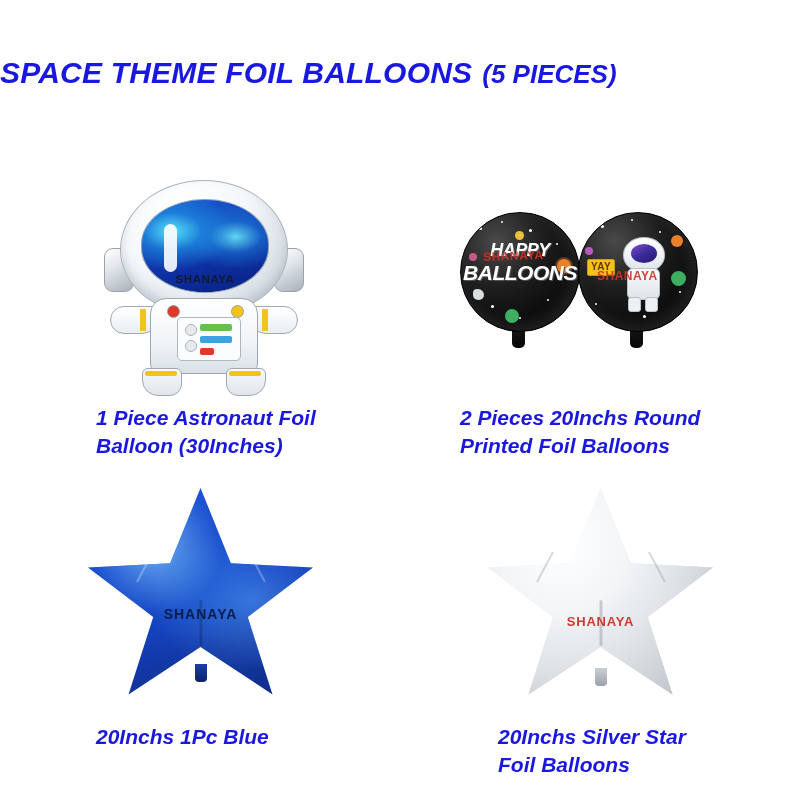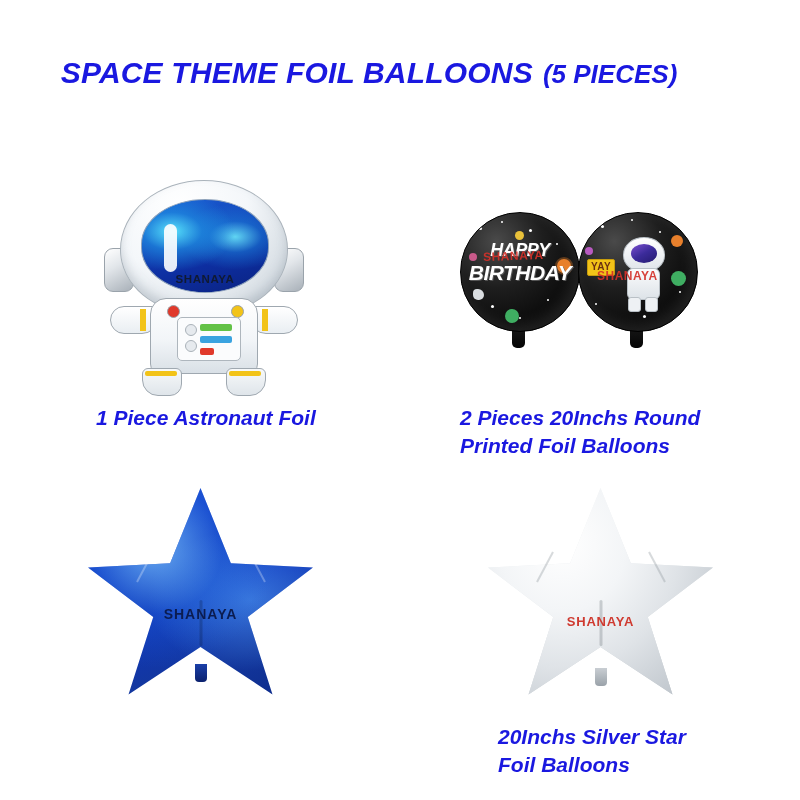--- a/index.html
+++ b/index.html
@@ -14,23 +14,21 @@
     overflow: hidden;
     position: relative;
   }
 
   
   #title-bar {
     position: absolute;
     top: 56px;
     left: 0;
     width: 704px;
-    text-align: center;
     white-space: nowrap;
-    padding-left: 17px;
   }
   #main-title {
     font-size: 30px;
     font-weight: bold;
     font-style: italic;
     letter-spacing: 0.2px;
     color: #1a18e0;
   }
   #pieces-label {
     font-size: 26px;
@@ -451,20 +449,21 @@
       <div class="ast-leg" id="ast-leg-left">
         <div class="ast-boot-band"></div>
       </div>
       <div class="ast-leg" id="ast-leg-right">
         <div class="ast-boot-band"></div>
       </div>
     </div>
   </div>
   <div class="caption" id="caption-astronaut">
     <span>1 Piece Astronaut Foil</span>
+    <span>Balloon (30Inches)</span>
   </div>
 </div>
 
 <div class="cell" id="cell-round">
   <div class="art">
     <div class="balloon-neck" id="neck-1"></div>
     <div class="balloon-neck" id="neck-2"></div>
 
     <div class="round-balloon" id="round-balloon-1">
       <div class="star-speck" style="left:18px;top:14px;width:3px;height:3px;"></div>
@@ -475,21 +474,21 @@
       <div class="star-speck" style="left:30px;top:92px;width:3px;height:3px;"></div>
       <div class="star-speck" style="left:86px;top:86px;width:2px;height:2px;"></div>
       <div class="star-speck" style="left:58px;top:104px;width:2px;height:2px;"></div>
       <div class="planet" style="left:54px;top:18px;width:9px;height:9px;background:#e9c13a;"></div>
       <div class="planet" style="left:96px;top:46px;width:14px;height:14px;background:#e8802c;box-shadow:0 0 0 2px rgba(232,128,44,0.35);"></div>
       <div class="planet" style="left:8px;top:40px;width:8px;height:8px;background:#c85a8a;"></div>
       <div class="planet" style="left:44px;top:96px;width:14px;height:14px;background:#3fae62;"></div>
       <div class="planet" style="left:12px;top:76px;width:11px;height:11px;background:#d9dde0;border-radius:40% 60% 50% 50%;"></div>
       <div id="hb-text">
         <span id="hb-happy">HAPPY</span>
-        <span id="hb-birthday">BIRTHDAY</span>
+        <span id="hb-birthday">BALLOONS</span>
       </div>
       <div class="watermark-red" id="wm-round-1">SHANAYA</div>
     </div>
 
     <div class="round-balloon" id="round-balloon-2">
       <div class="star-speck" style="left:22px;top:12px;width:3px;height:3px;"></div>
       <div class="star-speck" style="left:52px;top:6px;width:2px;height:2px;"></div>
       <div class="star-speck" style="left:80px;top:18px;width:2px;height:2px;"></div>
       <div class="star-speck" style="left:10px;top:54px;width:3px;height:3px;"></div>
       <div class="star-speck" style="left:16px;top:90px;width:2px;height:2px;"></div>
@@ -521,20 +520,21 @@
     <div class="star-wrap">
       <div class="star-shape" id="blue-star-shape"></div>
       <div class="star-center-seam"></div>
       <div class="star-crease" style="left:56px;top:62px;width:2px;height:34px;transform:rotate(28deg);"></div>
       <div class="star-crease" style="left:168px;top:62px;width:2px;height:34px;transform:rotate(-28deg);"></div>
       <div id="blue-star-watermark">SHANAYA</div>
       <div class="star-nozzle" id="blue-nozzle"></div>
     </div>
   </div>
   <div class="caption" id="caption-bluestar">
+    <span>20Inchs 1Pc Blue</span>
   </div>
 </div>
 
 <div class="cell" id="cell-silverstar">
   <div class="art">
     <div class="star-wrap">
       <div class="star-shape" id="silver-star-shape"></div>
       <div class="star-center-seam" style="background:rgba(120,128,136,0.35);"></div>
       <div class="star-crease" style="left:56px;top:62px;width:2px;height:34px;transform:rotate(28deg);background:rgba(140,148,156,0.35);"></div>
       <div class="star-crease" style="left:168px;top:62px;width:2px;height:34px;transform:rotate(-28deg);background:rgba(140,148,156,0.35);"></div>

